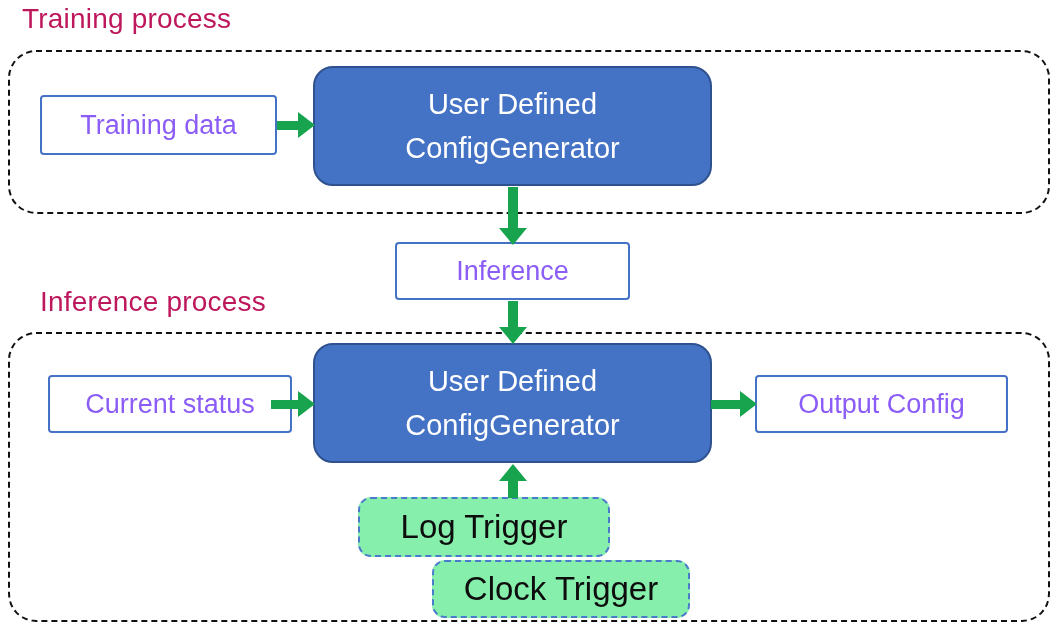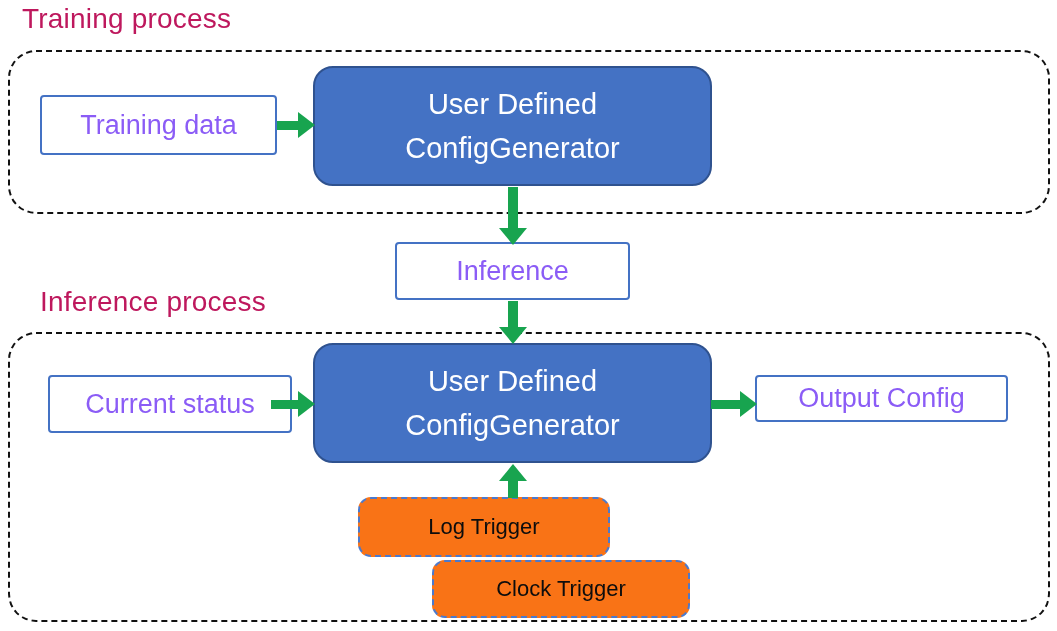--- a/index.html
+++ b/index.html
@@ -42,21 +42,21 @@
     align-items: center;
     justify-content: center;
     font-size: 27px;
     color: #8b5cf6;
     white-space: nowrap;
     z-index: 3;
   }
   #training-data-box { left: 40px;  top: 95px;  width: 237px; height: 60px; }
   #checkpoint-box    { left: 395px; top: 242px; width: 235px; height: 58px; }
   #current-status-box{ left: 27px;  top: 375px; width: 244px; height: 58px; margin-left: 21px; }
-  #output-config-box { left: 755px; top: 375px; width: 253px; height: 47px; }
+  #output-config-box { left: 755px; top: 375px; width: 253px; height: 58px; }
 
   .generator-box {
     position: absolute;
     background: #4472c4;
     border: 2px solid #2f528f;
     border-radius: 20px;
     display: flex;
     flex-direction: column;
     align-items: center;
     justify-content: center;
@@ -65,27 +65,27 @@
     line-height: 44px;
     text-align: center;
     z-index: 2;
     white-space: nowrap;
   }
   #training-generator  { left: 313px; top: 66px;  width: 399px; height: 120px; }
   #inference-generator { left: 313px; top: 343px; width: 399px; height: 120px; }
 
   .trigger-box {
     position: absolute;
-    background: #f97316;
+    background: #86efac;
     border: 2.5px dashed #4b79cc;
     border-radius: 13px;
     display: flex;
     align-items: center;
     justify-content: center;
-    font-size: 22px;
+    font-size: 33px;
     color: #0d0d0d;
     white-space: nowrap;
   }
   #log-trigger-box   { left: 358px; top: 497px; width: 252px; height: 60px; z-index: 3; }
   #clock-trigger-box { left: 432px; top: 560px; width: 258px; height: 58px; z-index: 4; }
 
   
   .arrow-right {
     position: absolute;
     display: flex;

